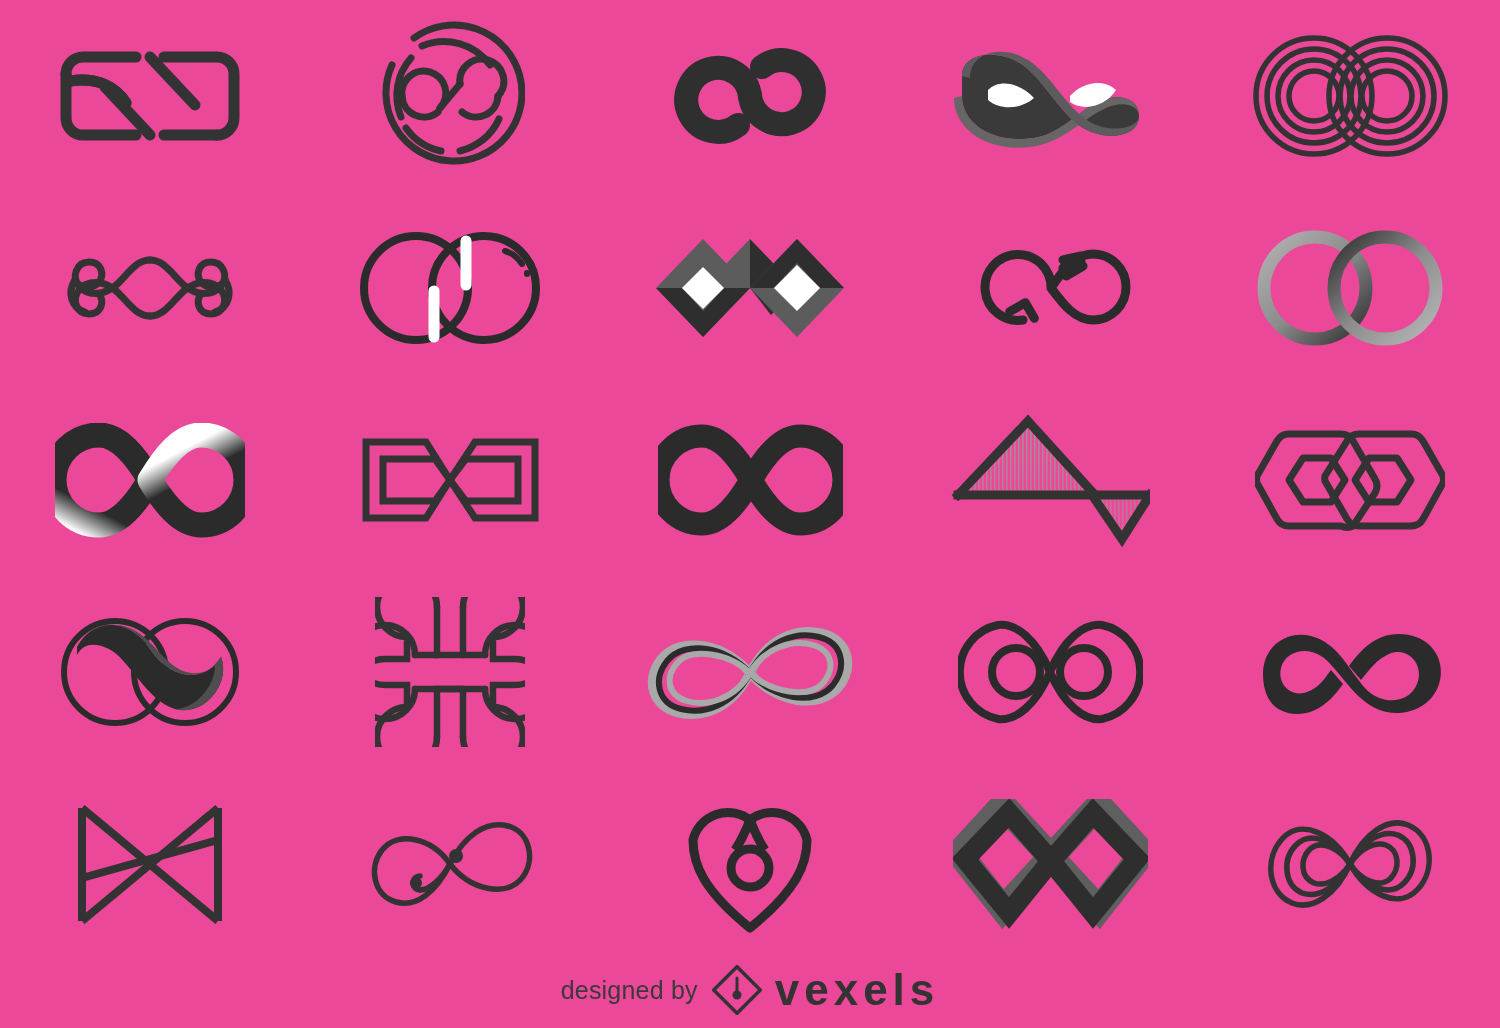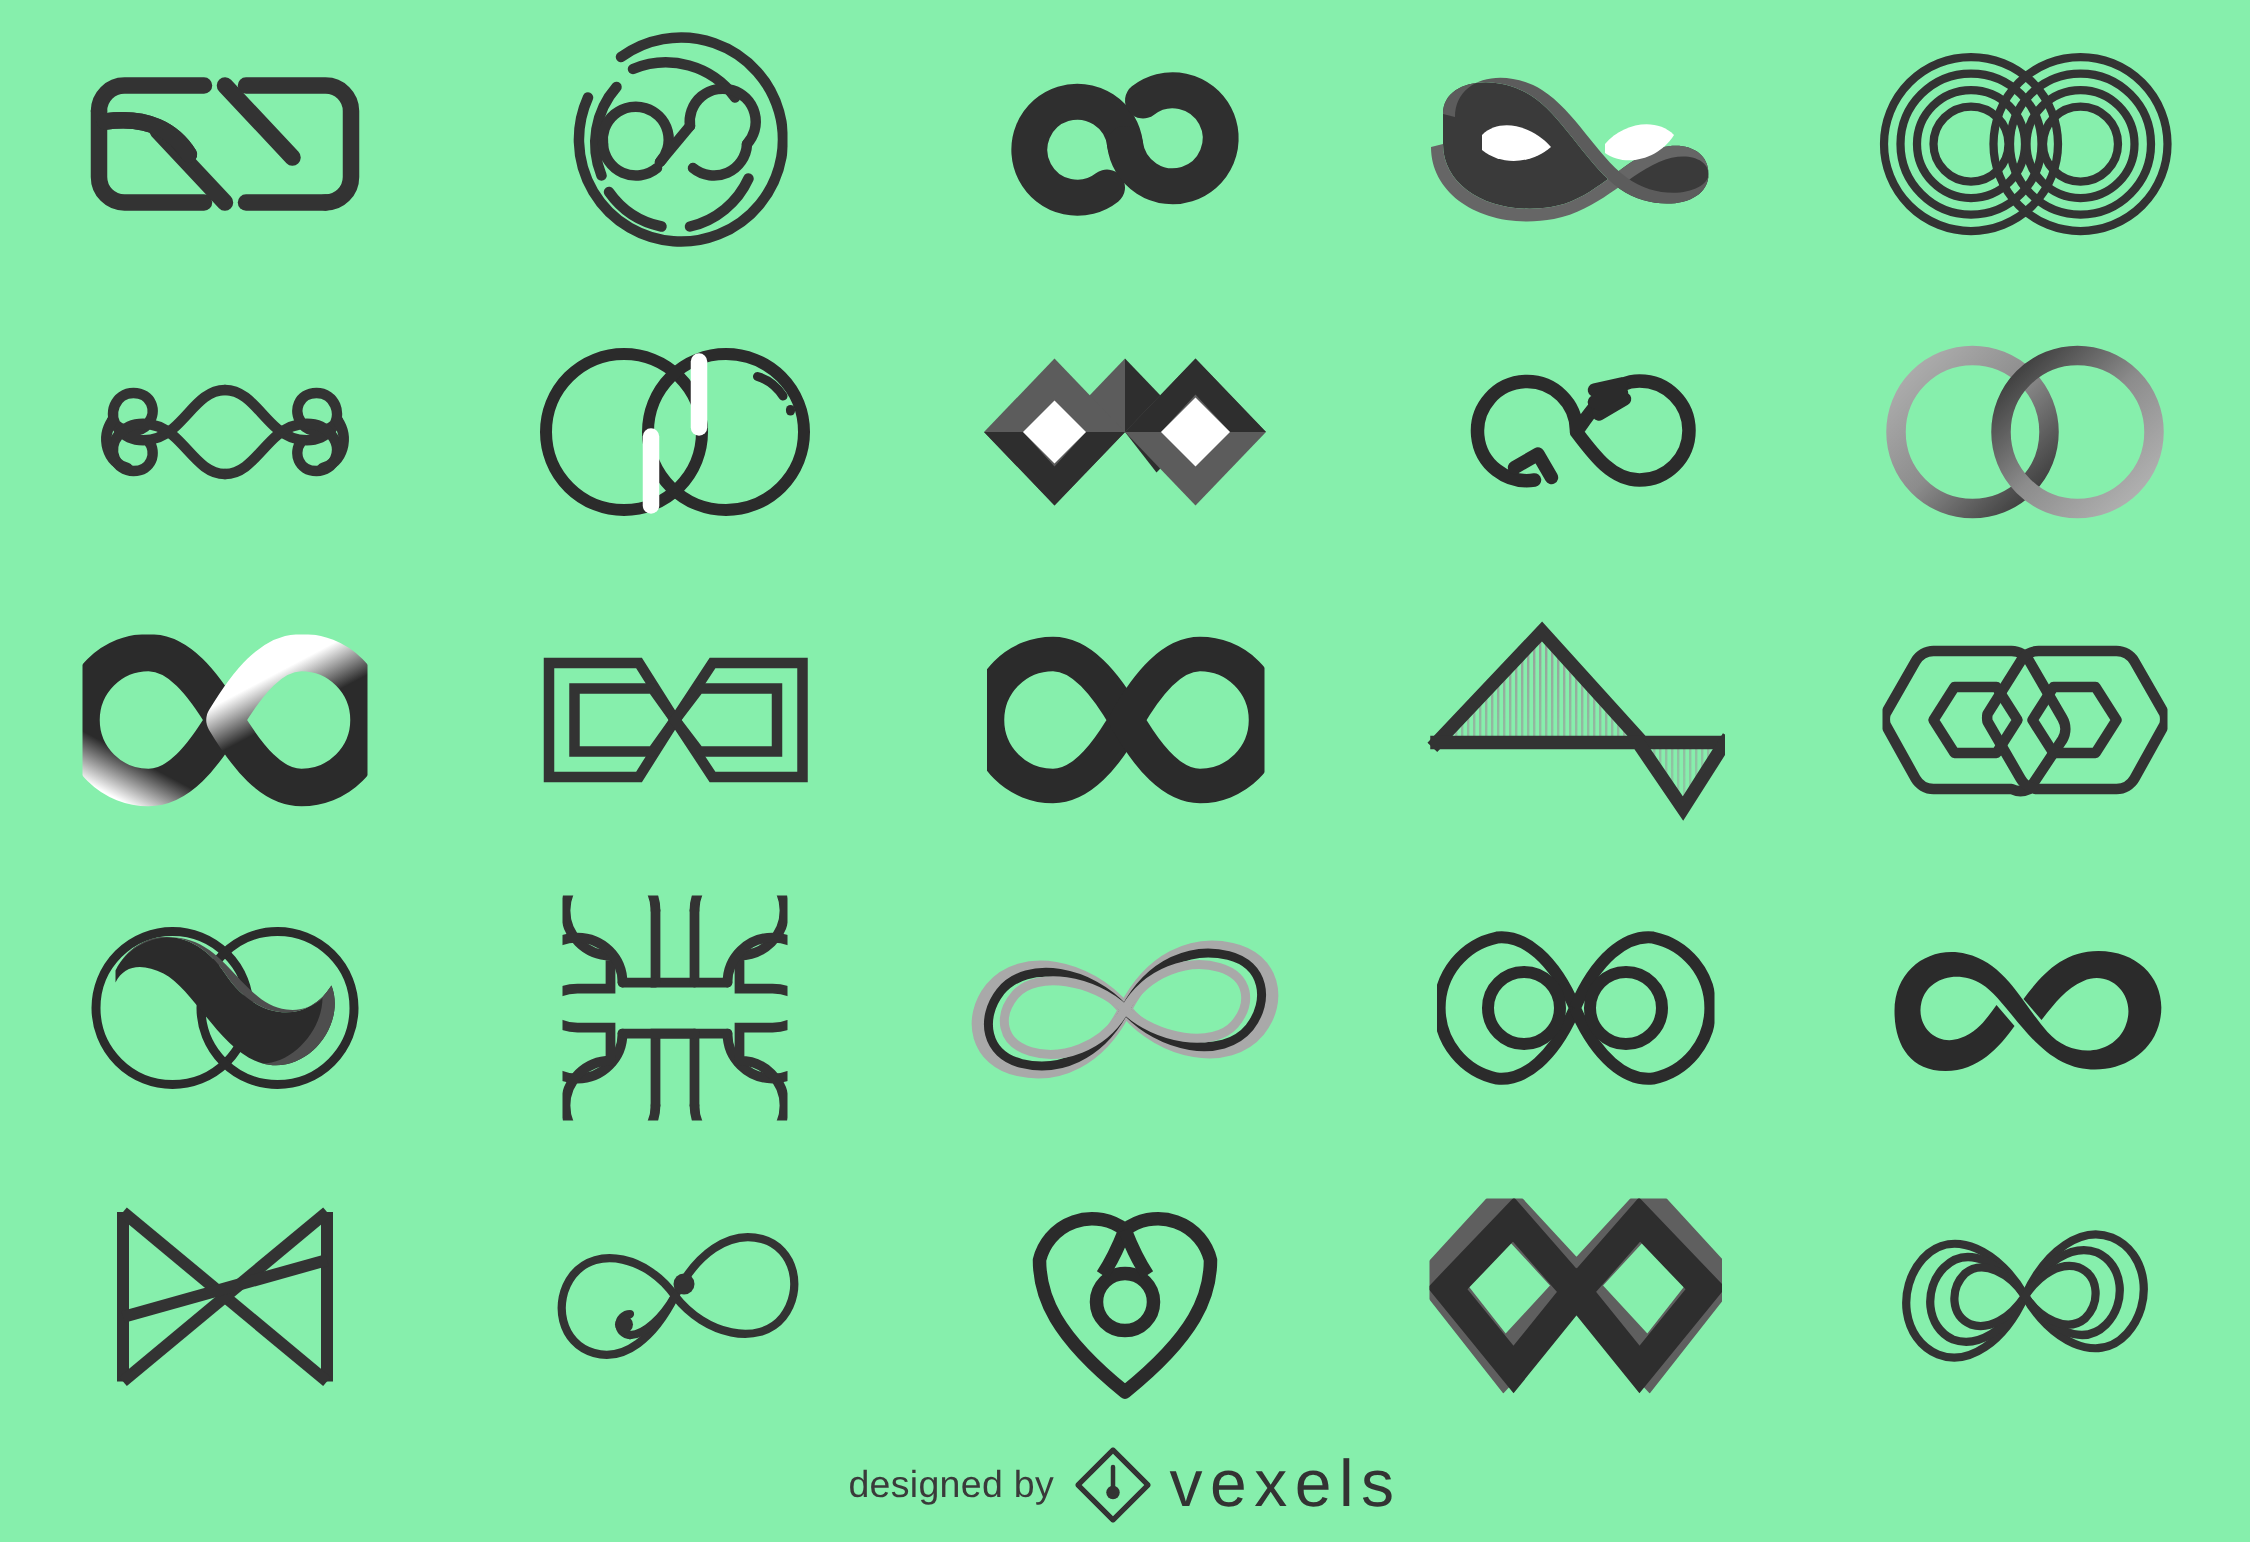--- a/index.html
+++ b/index.html
@@ -5,21 +5,21 @@
   html,body{margin:0;padding:0;}
   body{
     width:1500px;height:1028px;
     background:#ffffff;
     font-family:"Liberation Sans", sans-serif;
     overflow:hidden;
   }
   #sheet{
     position:relative;
     width:1500px;height:1028px;
-    background:#86efac;
+    background:#ec4899;
   }
   .grid{
     position:absolute;
     left:0;top:0;
     width:1500px;
     height:960px;
     display:grid;
     grid-template-columns:repeat(5,300px);
     grid-template-rows:repeat(5,192px);
   }
@@ -44,20 +44,21 @@
   .footer-text{
     font-family:"Liberation Sans", sans-serif;
     font-size:25px;
     color:#3a3a3a;
     letter-spacing:.2px;
   }
   .brand{
     display:flex;
     align-items:center;
     gap:13px;
+    font-weight:bold;
   }
   .brand-word{
     font-family:"Liberation Sans", sans-serif;
     font-size:44px;
     letter-spacing:5px;
     color:#333333;
     line-height:1;
   }
 </style>
 </head>

